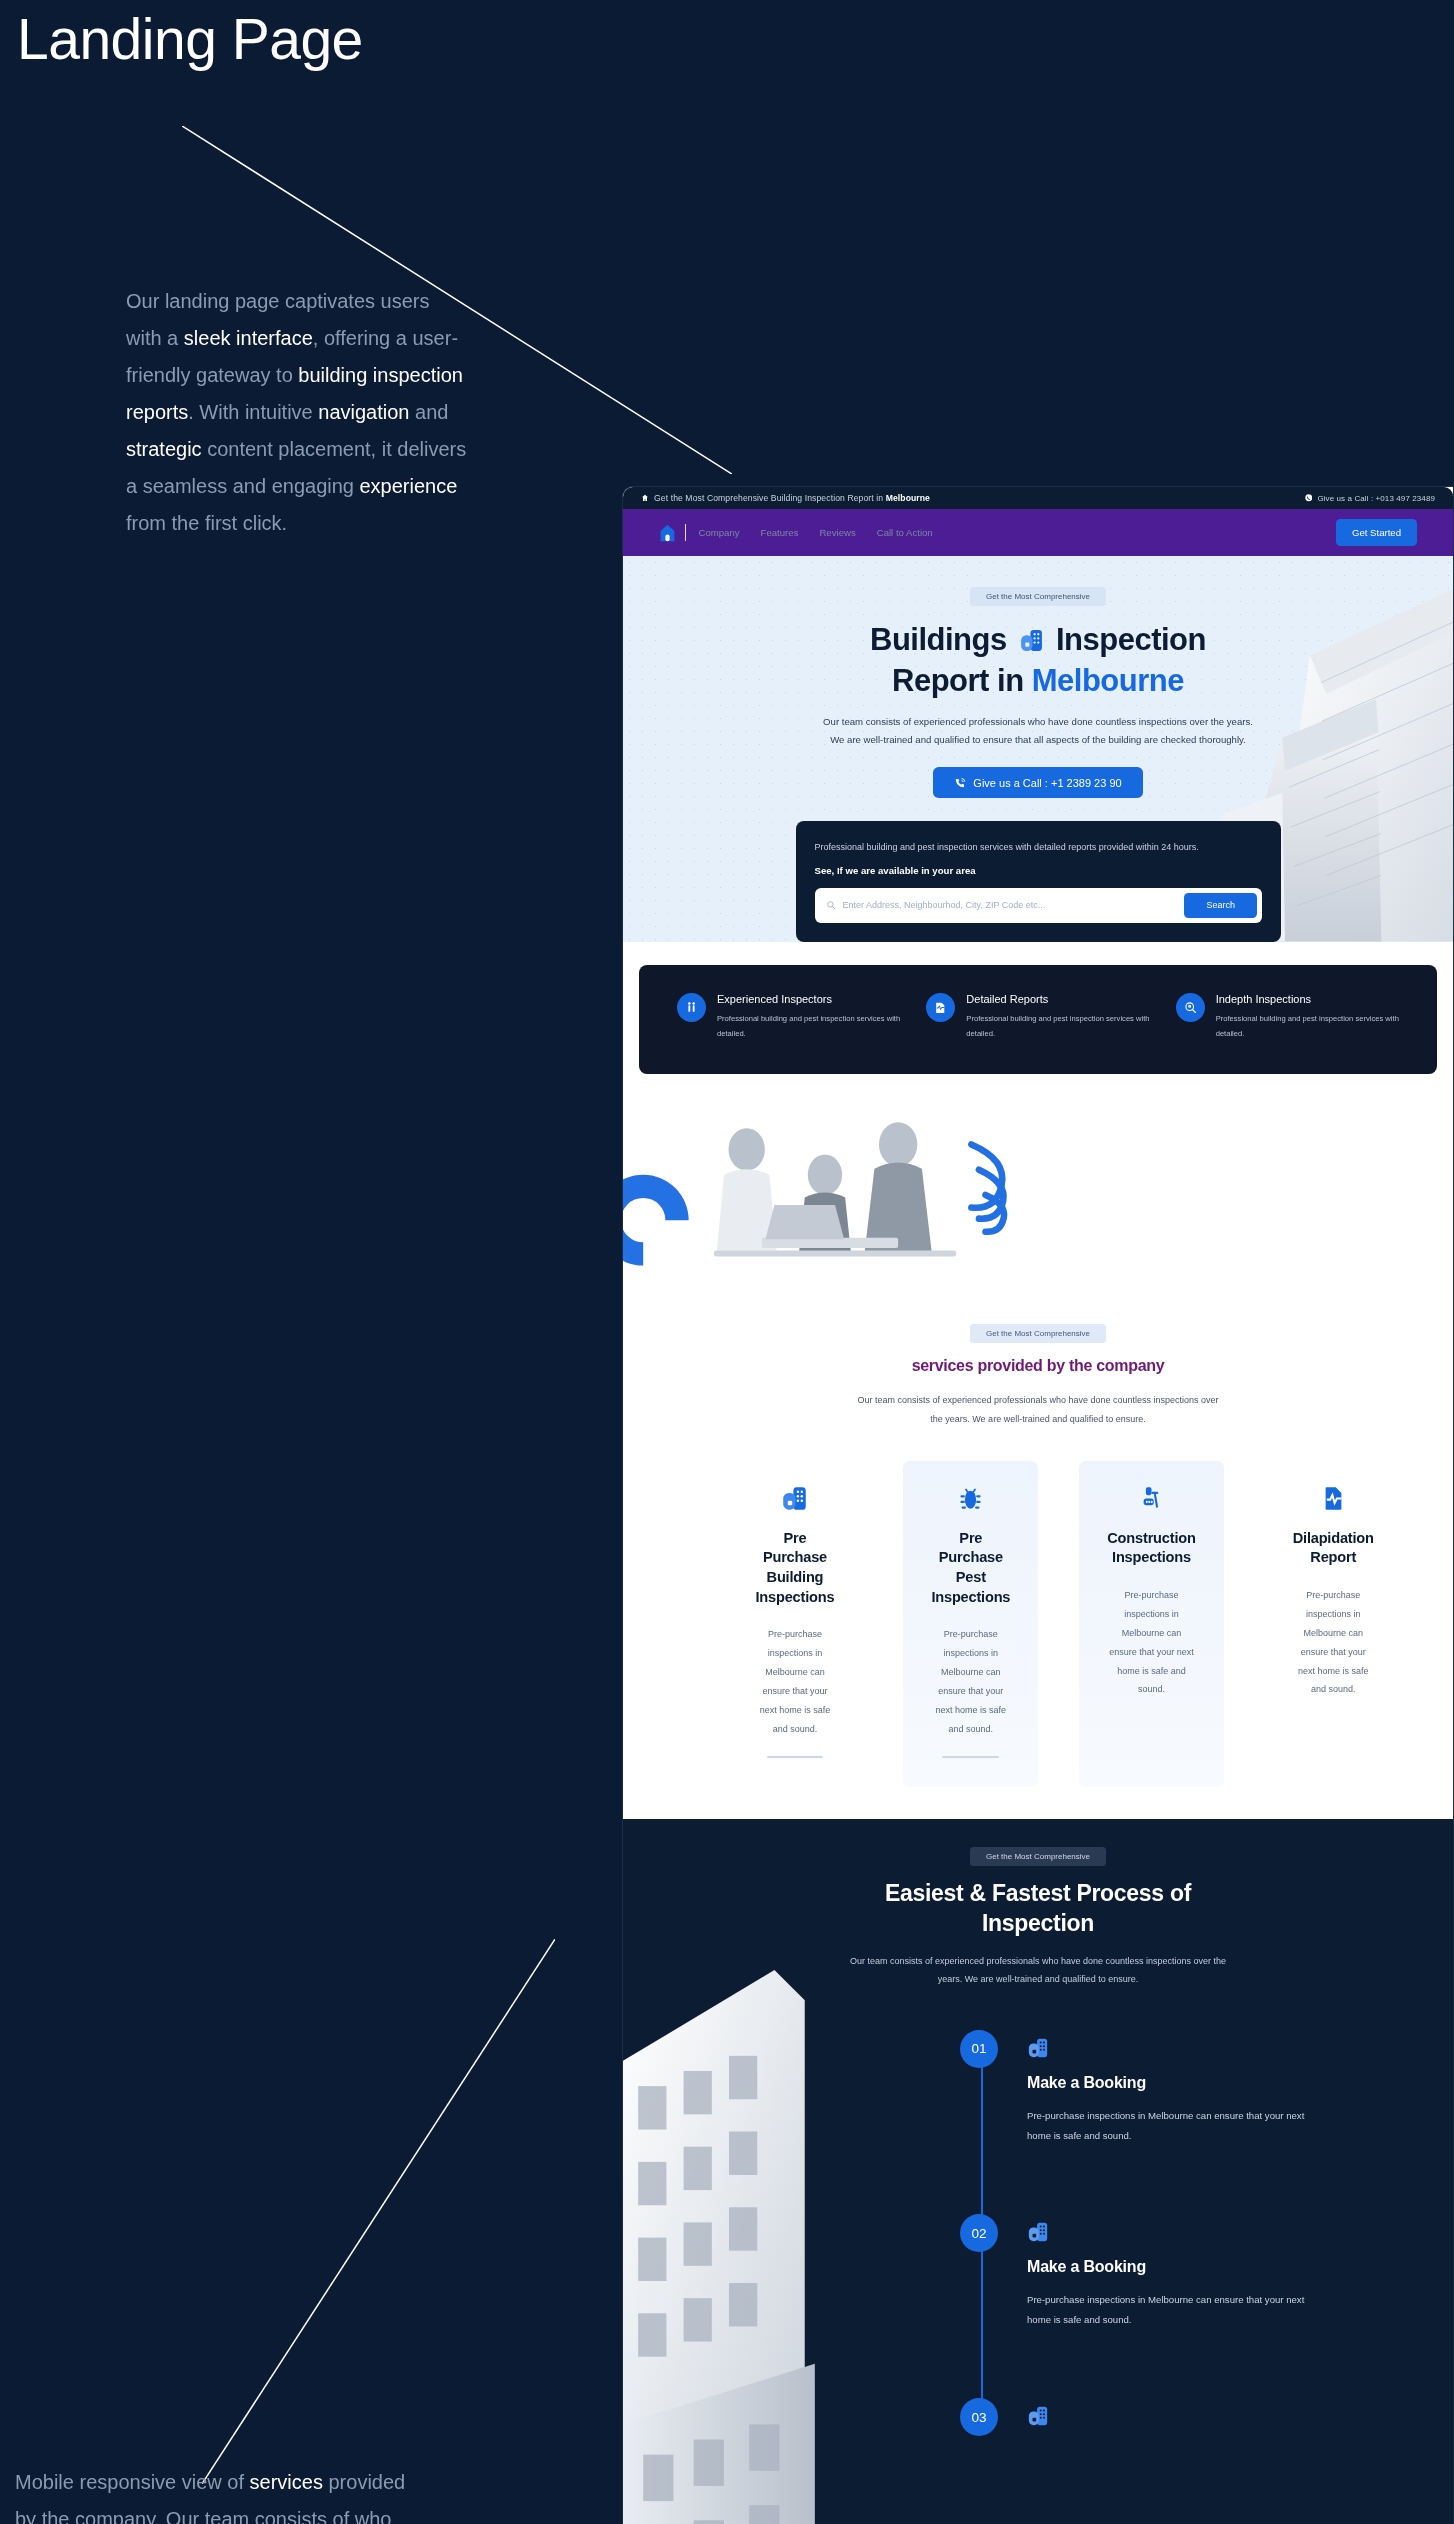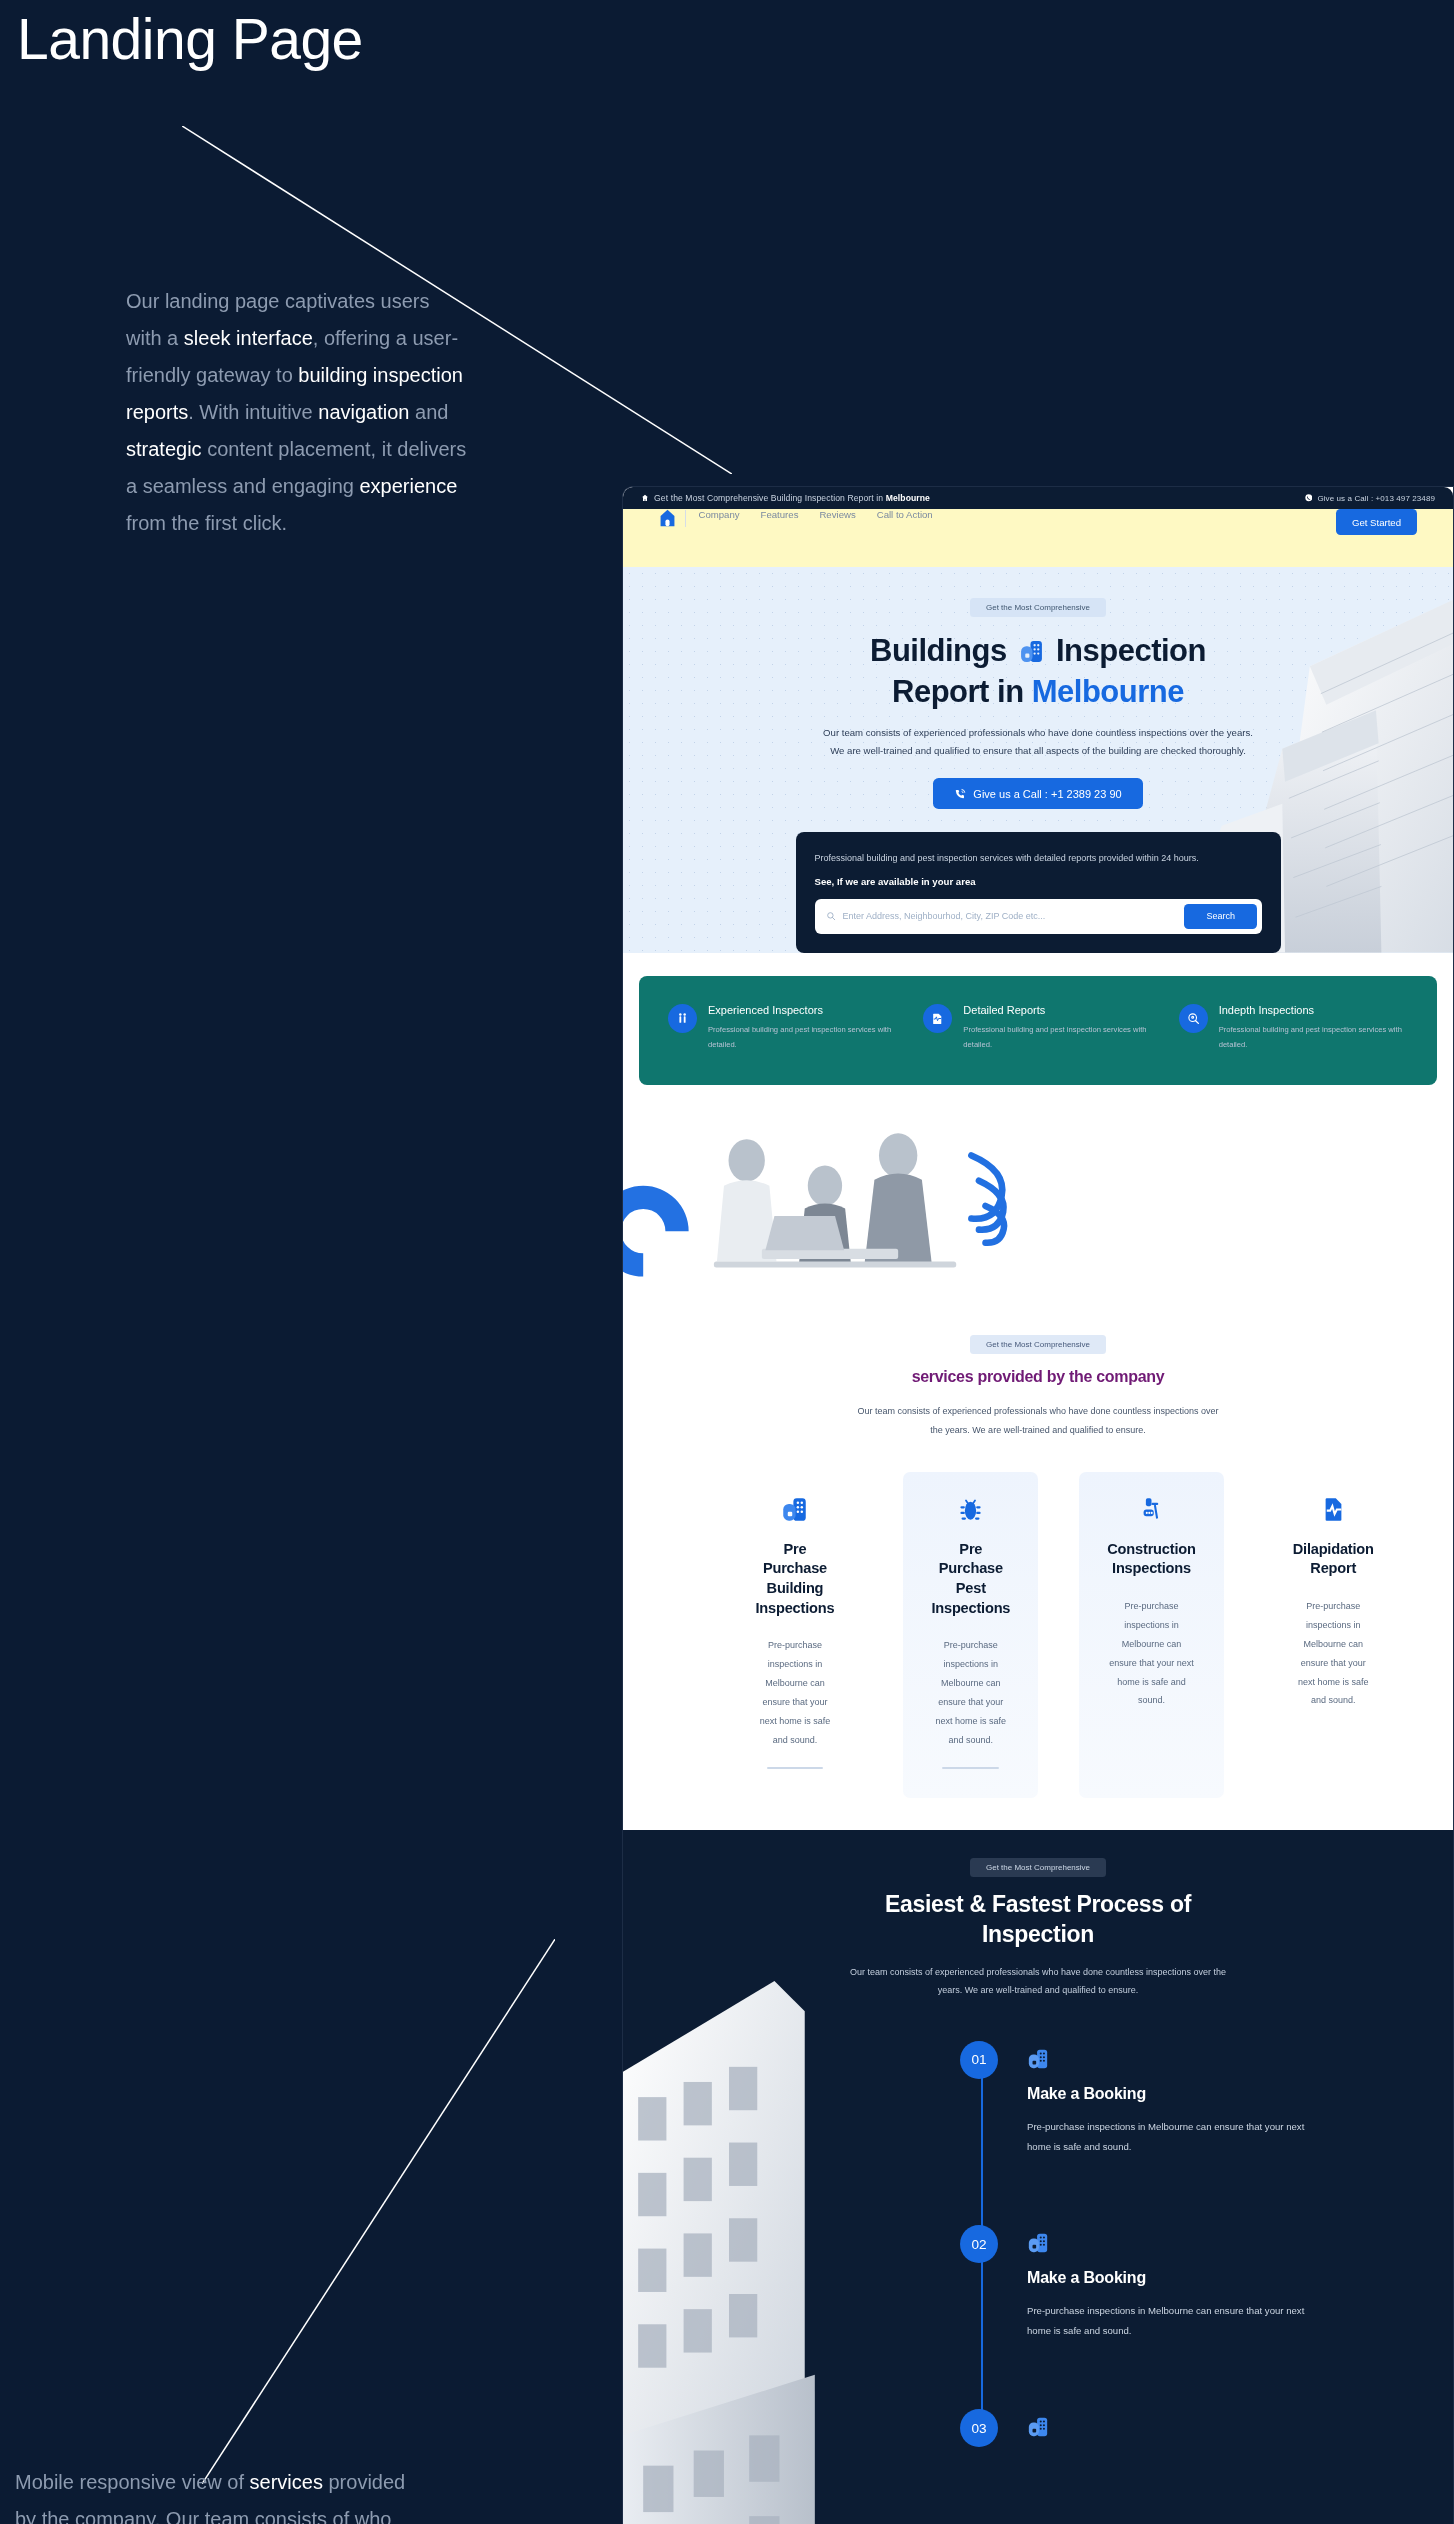--- a/index.html
+++ b/index.html
@@ -48,21 +48,21 @@
     border-radius: 9px 9px 0 0;
   }
   .topbar-left, .topbar-right { display: flex; align-items: center; gap: 5px; }
   .topbar-text { font-size: 8.6px; color: #c9d3e0; font-weight: 300; letter-spacing: 0.1px; }
   .topbar-text b { color: #fff; font-weight: 700; }
   .topbar-right .topbar-text { font-size: 8px; }
   .ico { display: inline-flex; align-items: center; justify-content: center; }
 
   
   .navbar {
-    height: 58px; background: #fef9c3; display: flex; align-items: flex-start;
+    height: 47px; background: #4c1d95; display: flex; align-items: center;
     padding: 0 36px;
   }
   .brand { display: flex; align-items: center; gap: 9px; }
   .brand-divider { width: 0.5px; height: 17px; background: #d5dde8; }
   .navlinks { display: flex; gap: 21px; margin-left: 13px; }
   .navlink { font-size: 9.6px; color: #7b8aa0; font-weight: 300; }
   .nav-spacer { flex: 1; }
   .btn-primary {
     background: #1769e0; color: #fff; border: none; border-radius: 4.5px;
     font-size: 9.6px; font-family: inherit; padding: 7.6px 16px; font-weight: 400;
@@ -119,22 +119,22 @@
     font-size: 9px; color: #0c1c33; background: transparent;
   }
   .search-input::placeholder { color: #9fb0c6; font-weight: 300; }
   .btn-search {
     background: #1769e0; color: #fff; border: none; border-radius: 4.5px;
     font-family: inherit; font-size: 9px; padding: 7.6px 22px;
   }
 
   
   .feature-strip {
-    background: #0f766e; border-radius: 8px; margin: 23px 16px 0;
-    padding: 28px 29px 32px; display: flex; gap: 26px;
+    background: #0f172a; border-radius: 8px; margin: 23px 16px 0;
+    padding: 28px 38px 32px; display: flex; gap: 26px;
   }
   .feature { display: flex; gap: 11px; flex: 1; align-items: flex-start; }
   .feature-ico {
     width: 29px; height: 29px; min-width: 29px; border-radius: 50%;
     background: #1769e0; display: flex; align-items: center; justify-content: center;
   }
   .feature h3 { font-size: 11px; font-weight: 400; color: #fff; }
   .feature p { margin-top: 6px; font-size: 7.6px; line-height: 2.1; color: #b7c3d4; font-weight: 300; }
 
   

